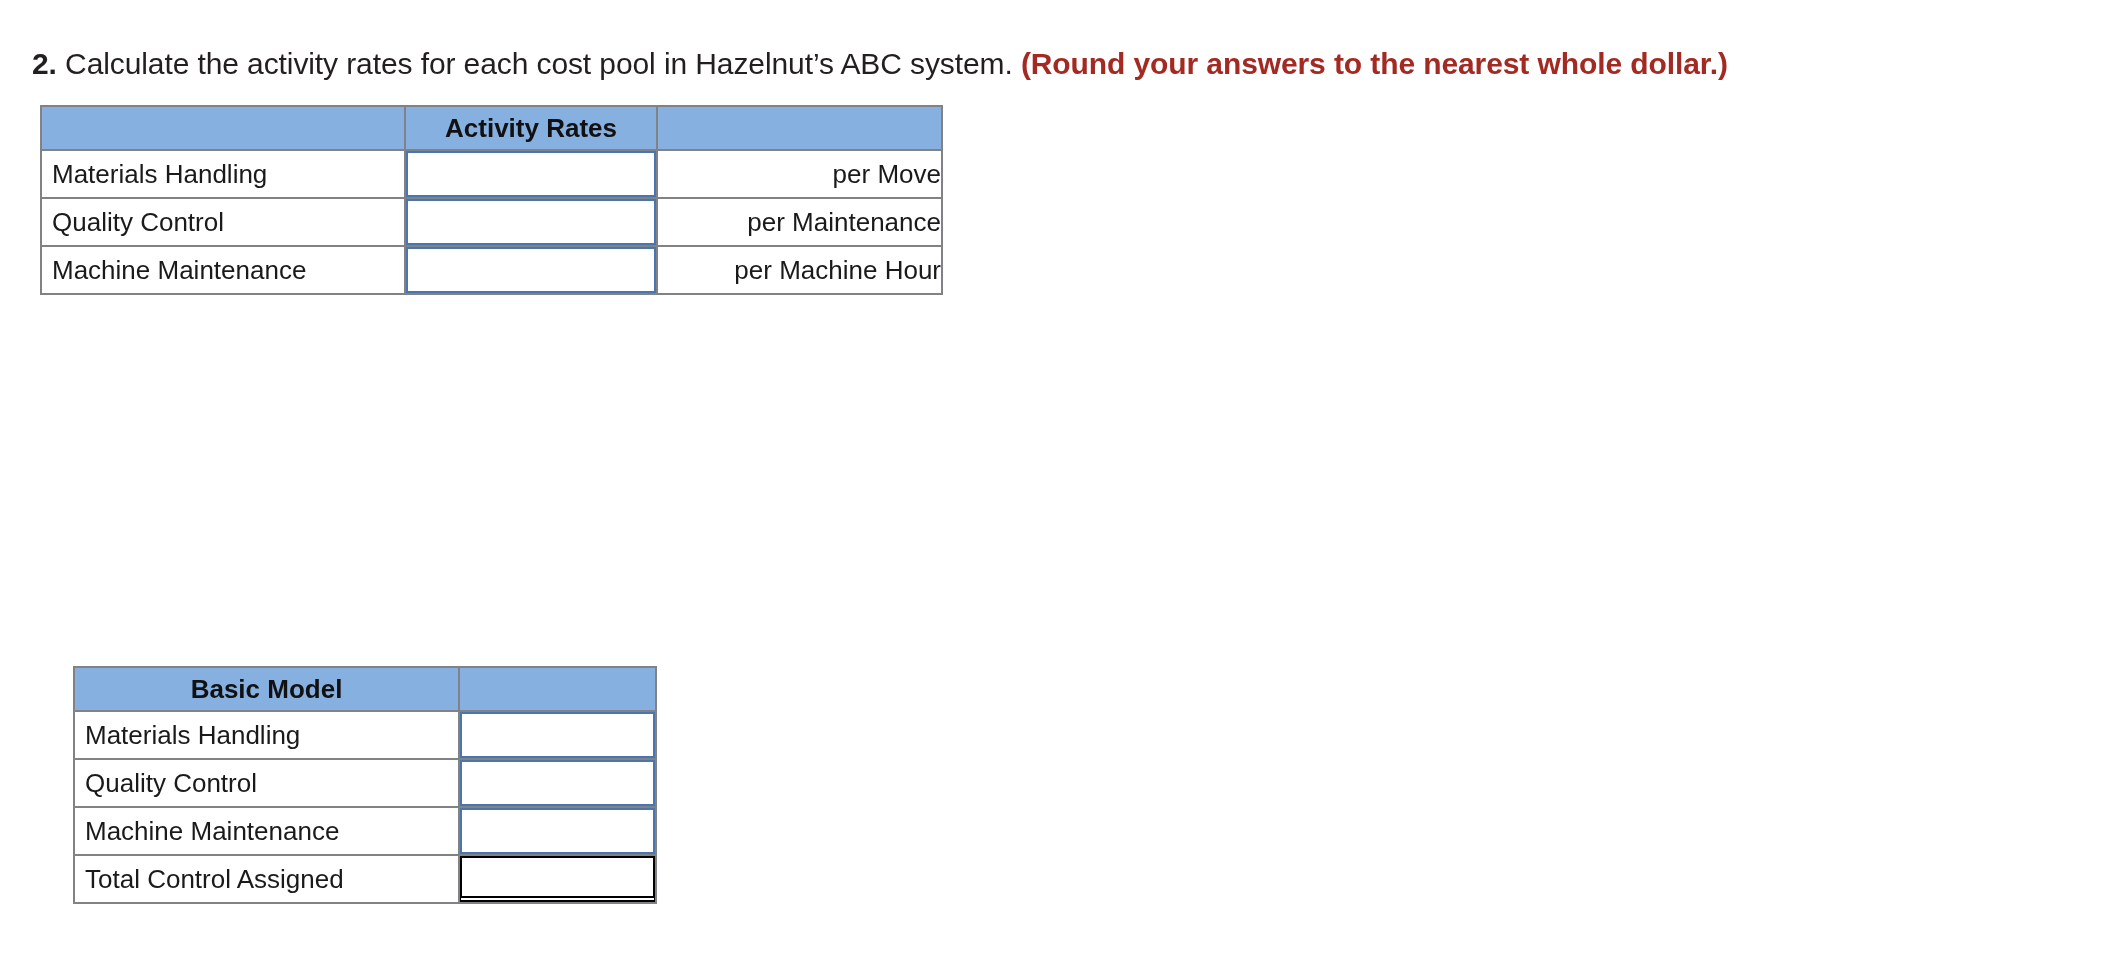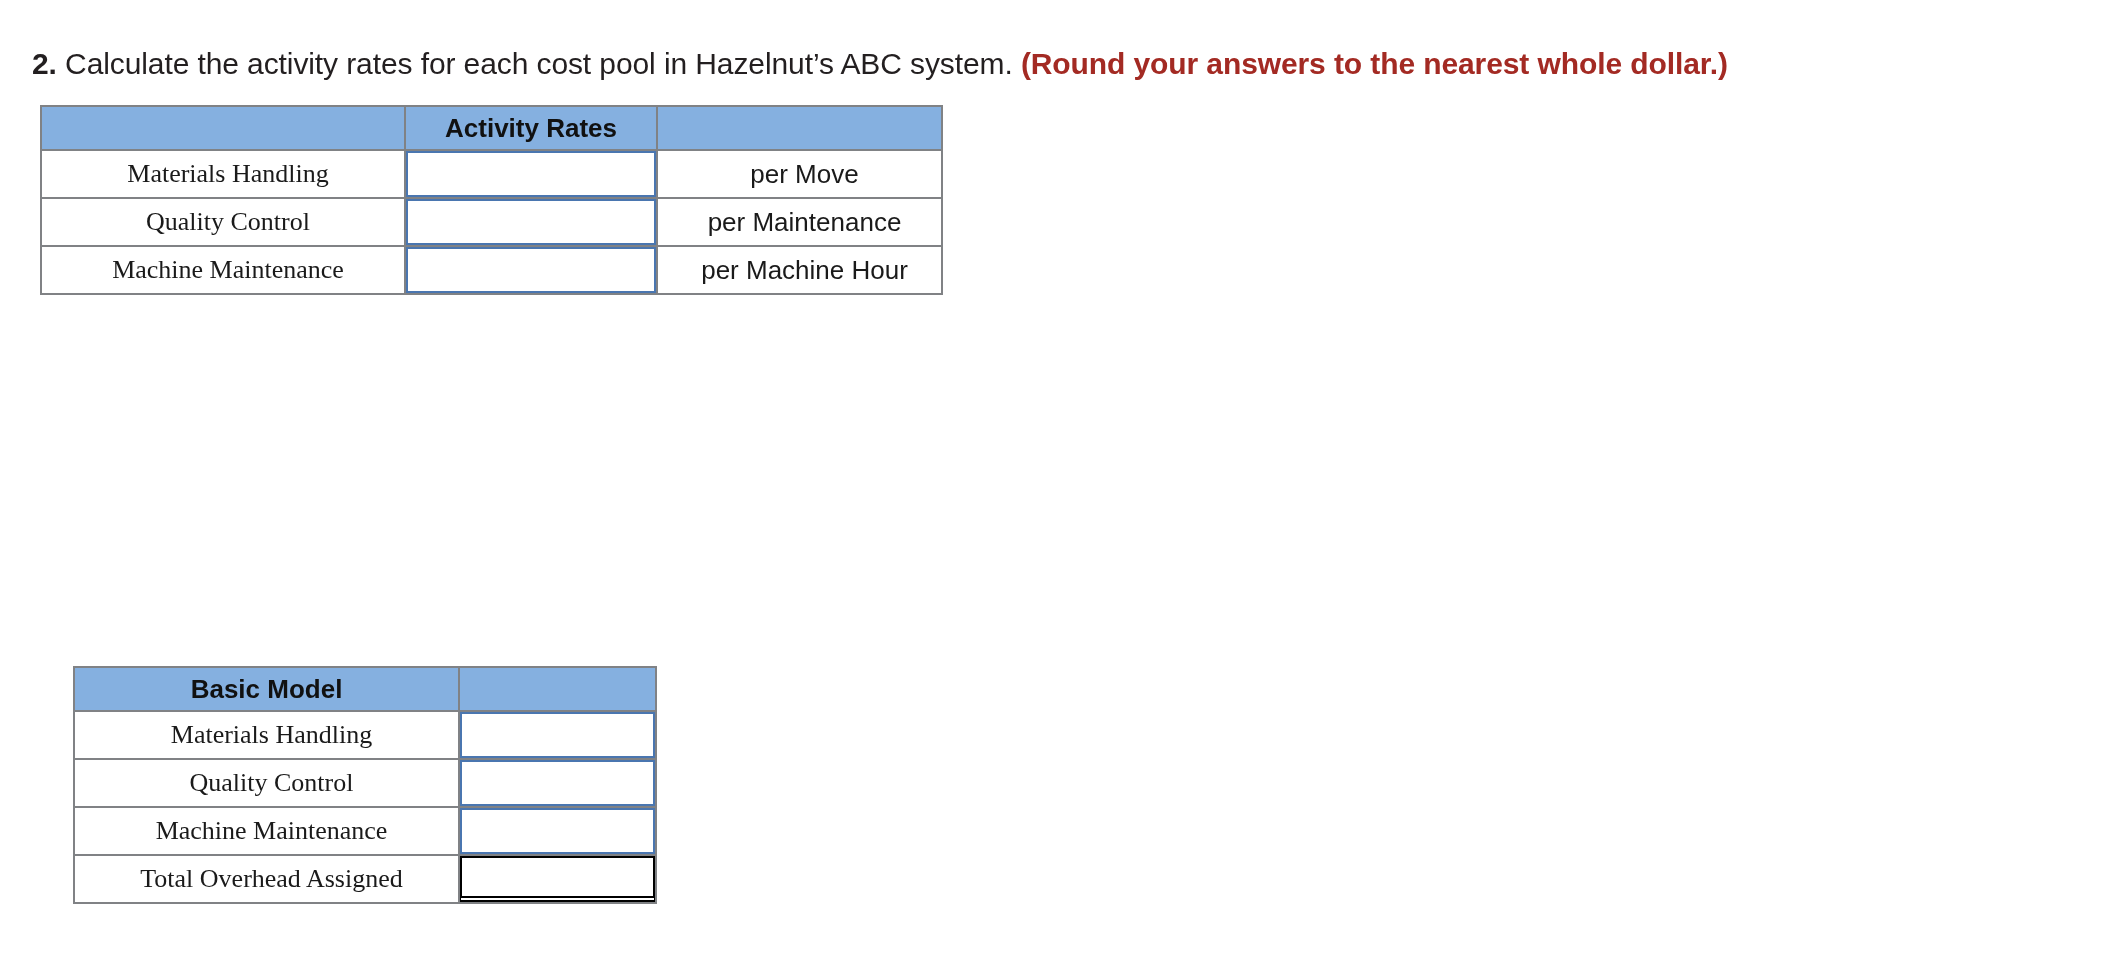--- a/index.html
+++ b/index.html
@@ -75,27 +75,26 @@
     font-weight: bold;
     text-align: center;
     font-size: 26px;
     height: 42px;
     color: #111111;
   }
   .sheet th.hdr.blank {
     font-size: 0;
   }
   .lbl {
-    text-align: center;
+    text-align: left;
     padding-left: 10px !important;
     white-space: nowrap;
-    font-family: Liberation Serif, serif;
   }
   .unit {
-    text-align: center;
+    text-align: right;
     padding-left: 10px !important;
     white-space: nowrap;
   }
 
   
   .entry-cell {
     position: relative;
     padding: 0 !important;
   }
   .entry {
@@ -226,21 +225,21 @@
           <input class="entry" type="text" value="" style="">
         </td>
       </tr>
       <tr>
         <td class="lbl">Machine Maintenance</td>
         <td class="entry-cell">
           <input class="entry" type="text" value="" style="">
         </td>
       </tr>
       <tr>
-        <td class="lbl">Total Overhead Assigned</td>
+        <td class="lbl">Total Control Assigned</td>
         <td class="entry-cell">
           <input class="entry total" type="text" value="" style="">
         </td>
       </tr>
     </tbody>
   </table>
 
 </div>
 
 </body></html>

